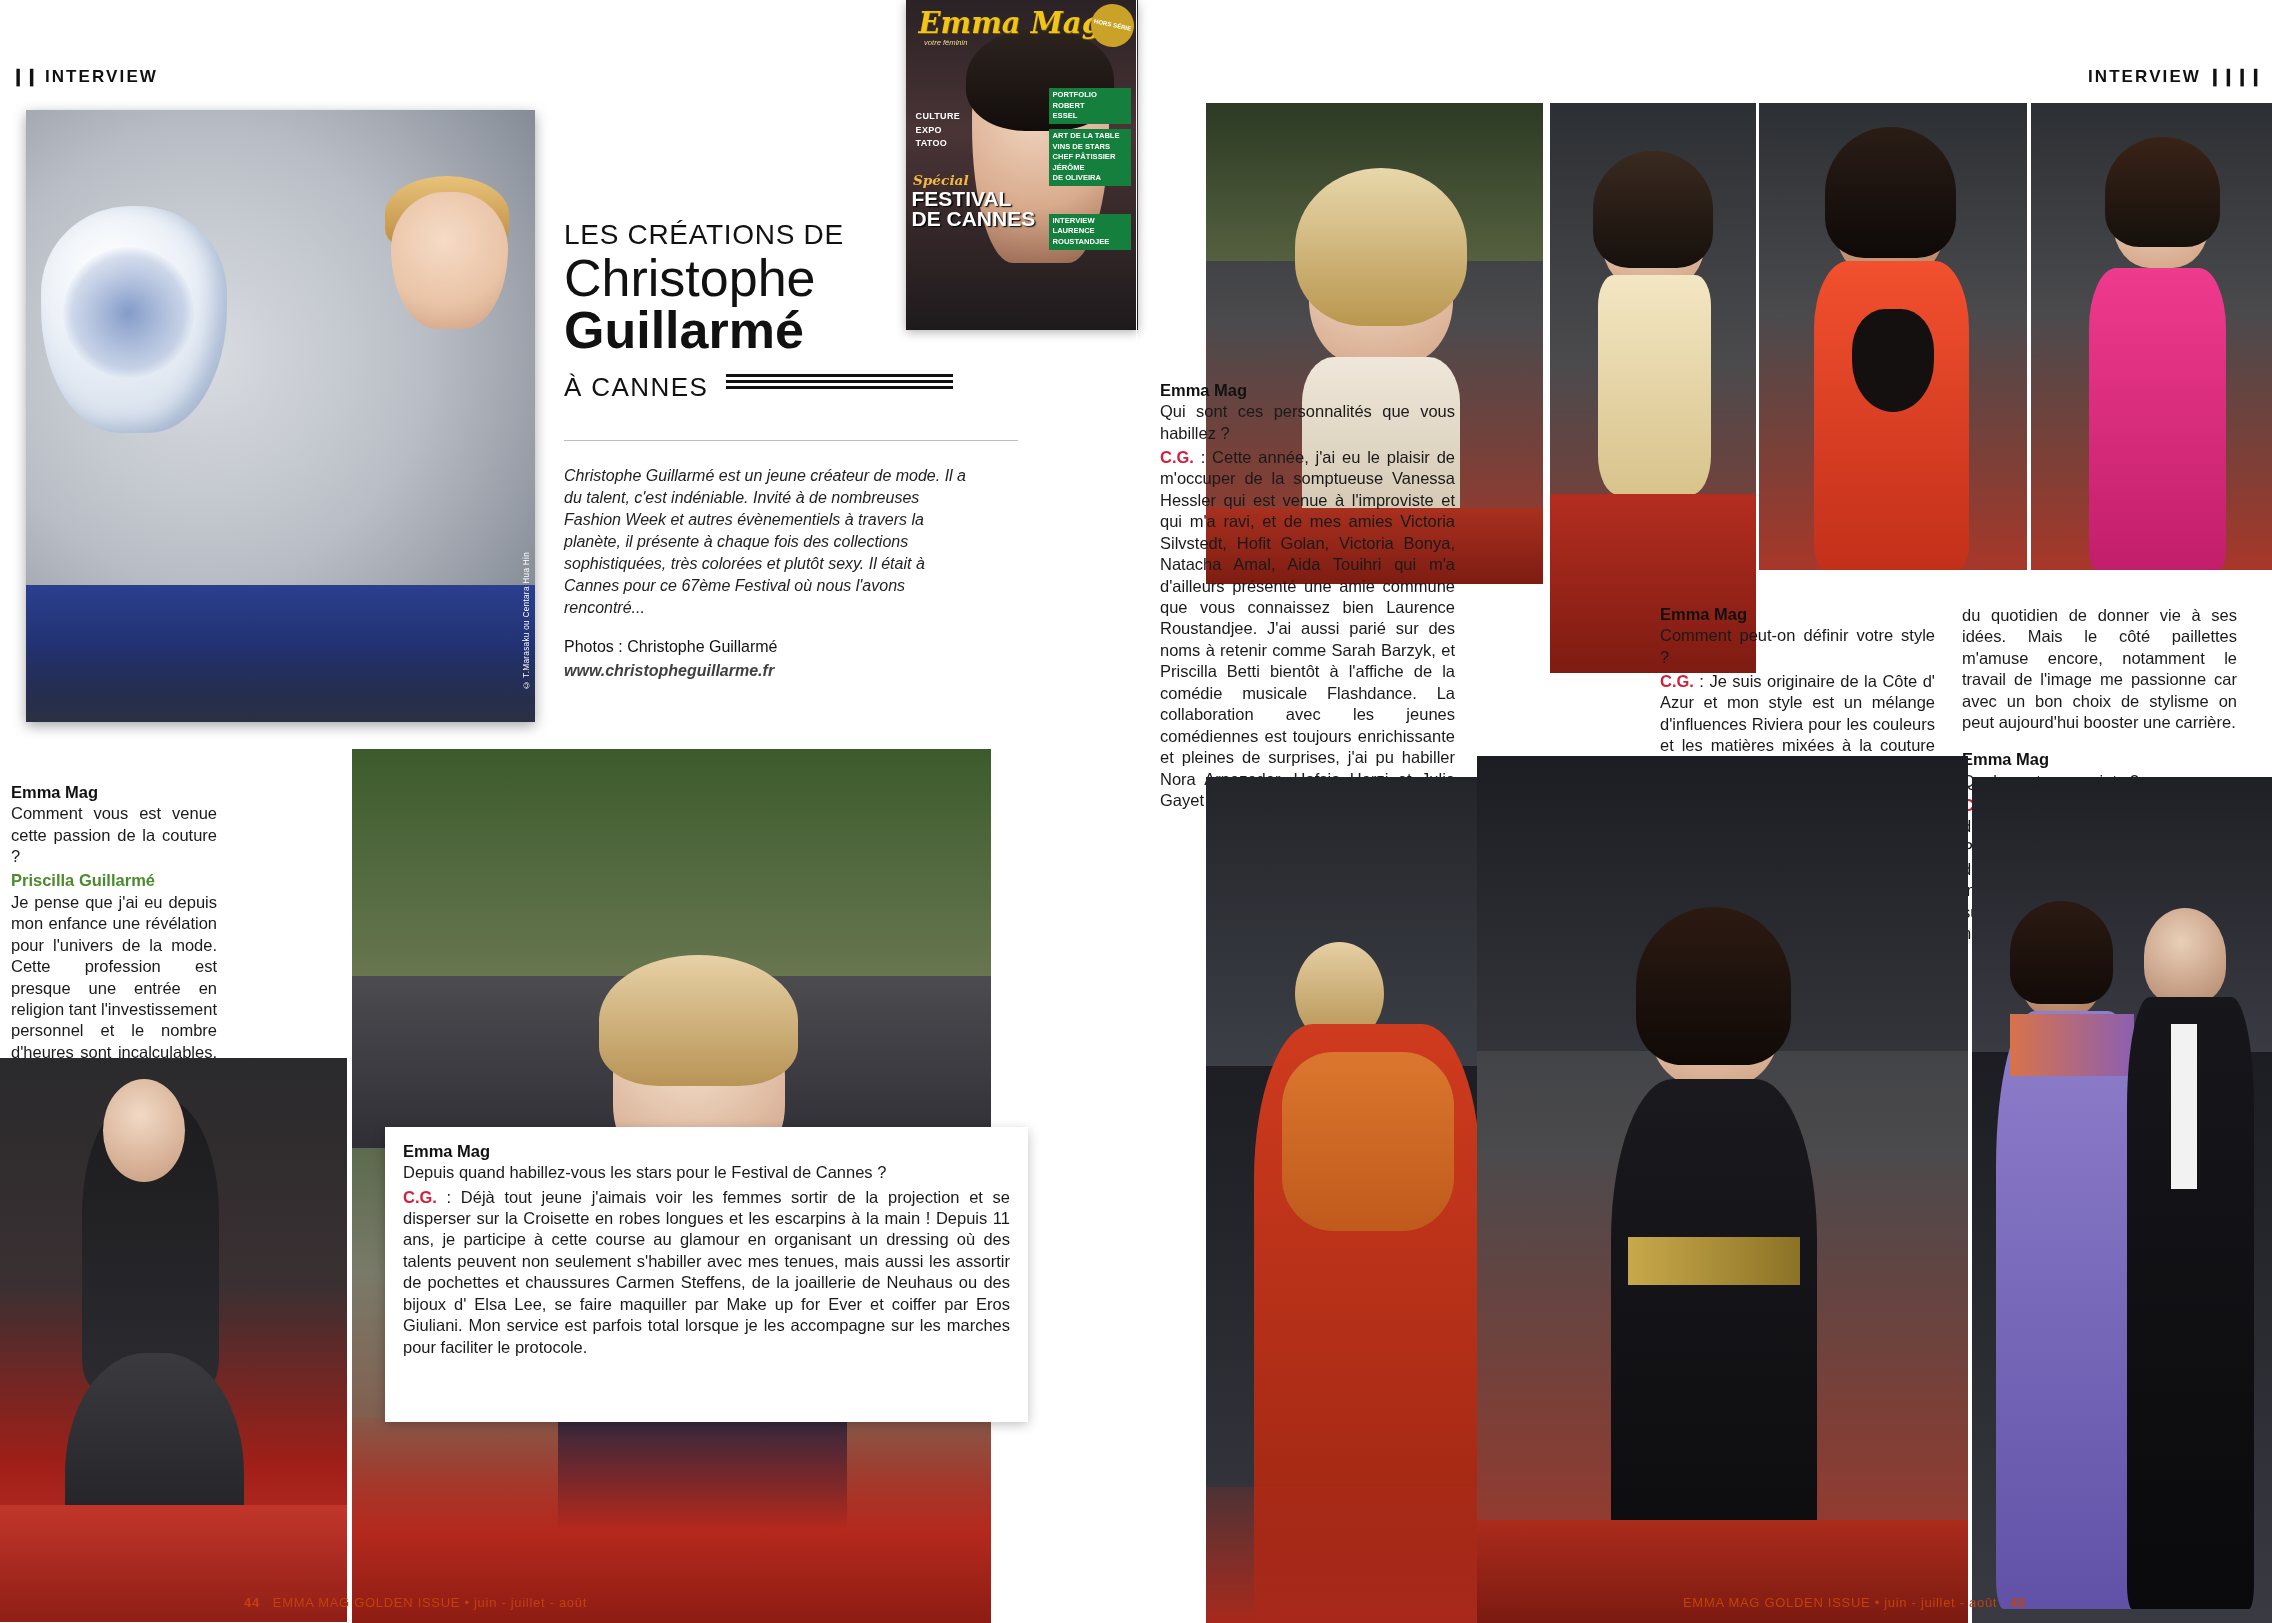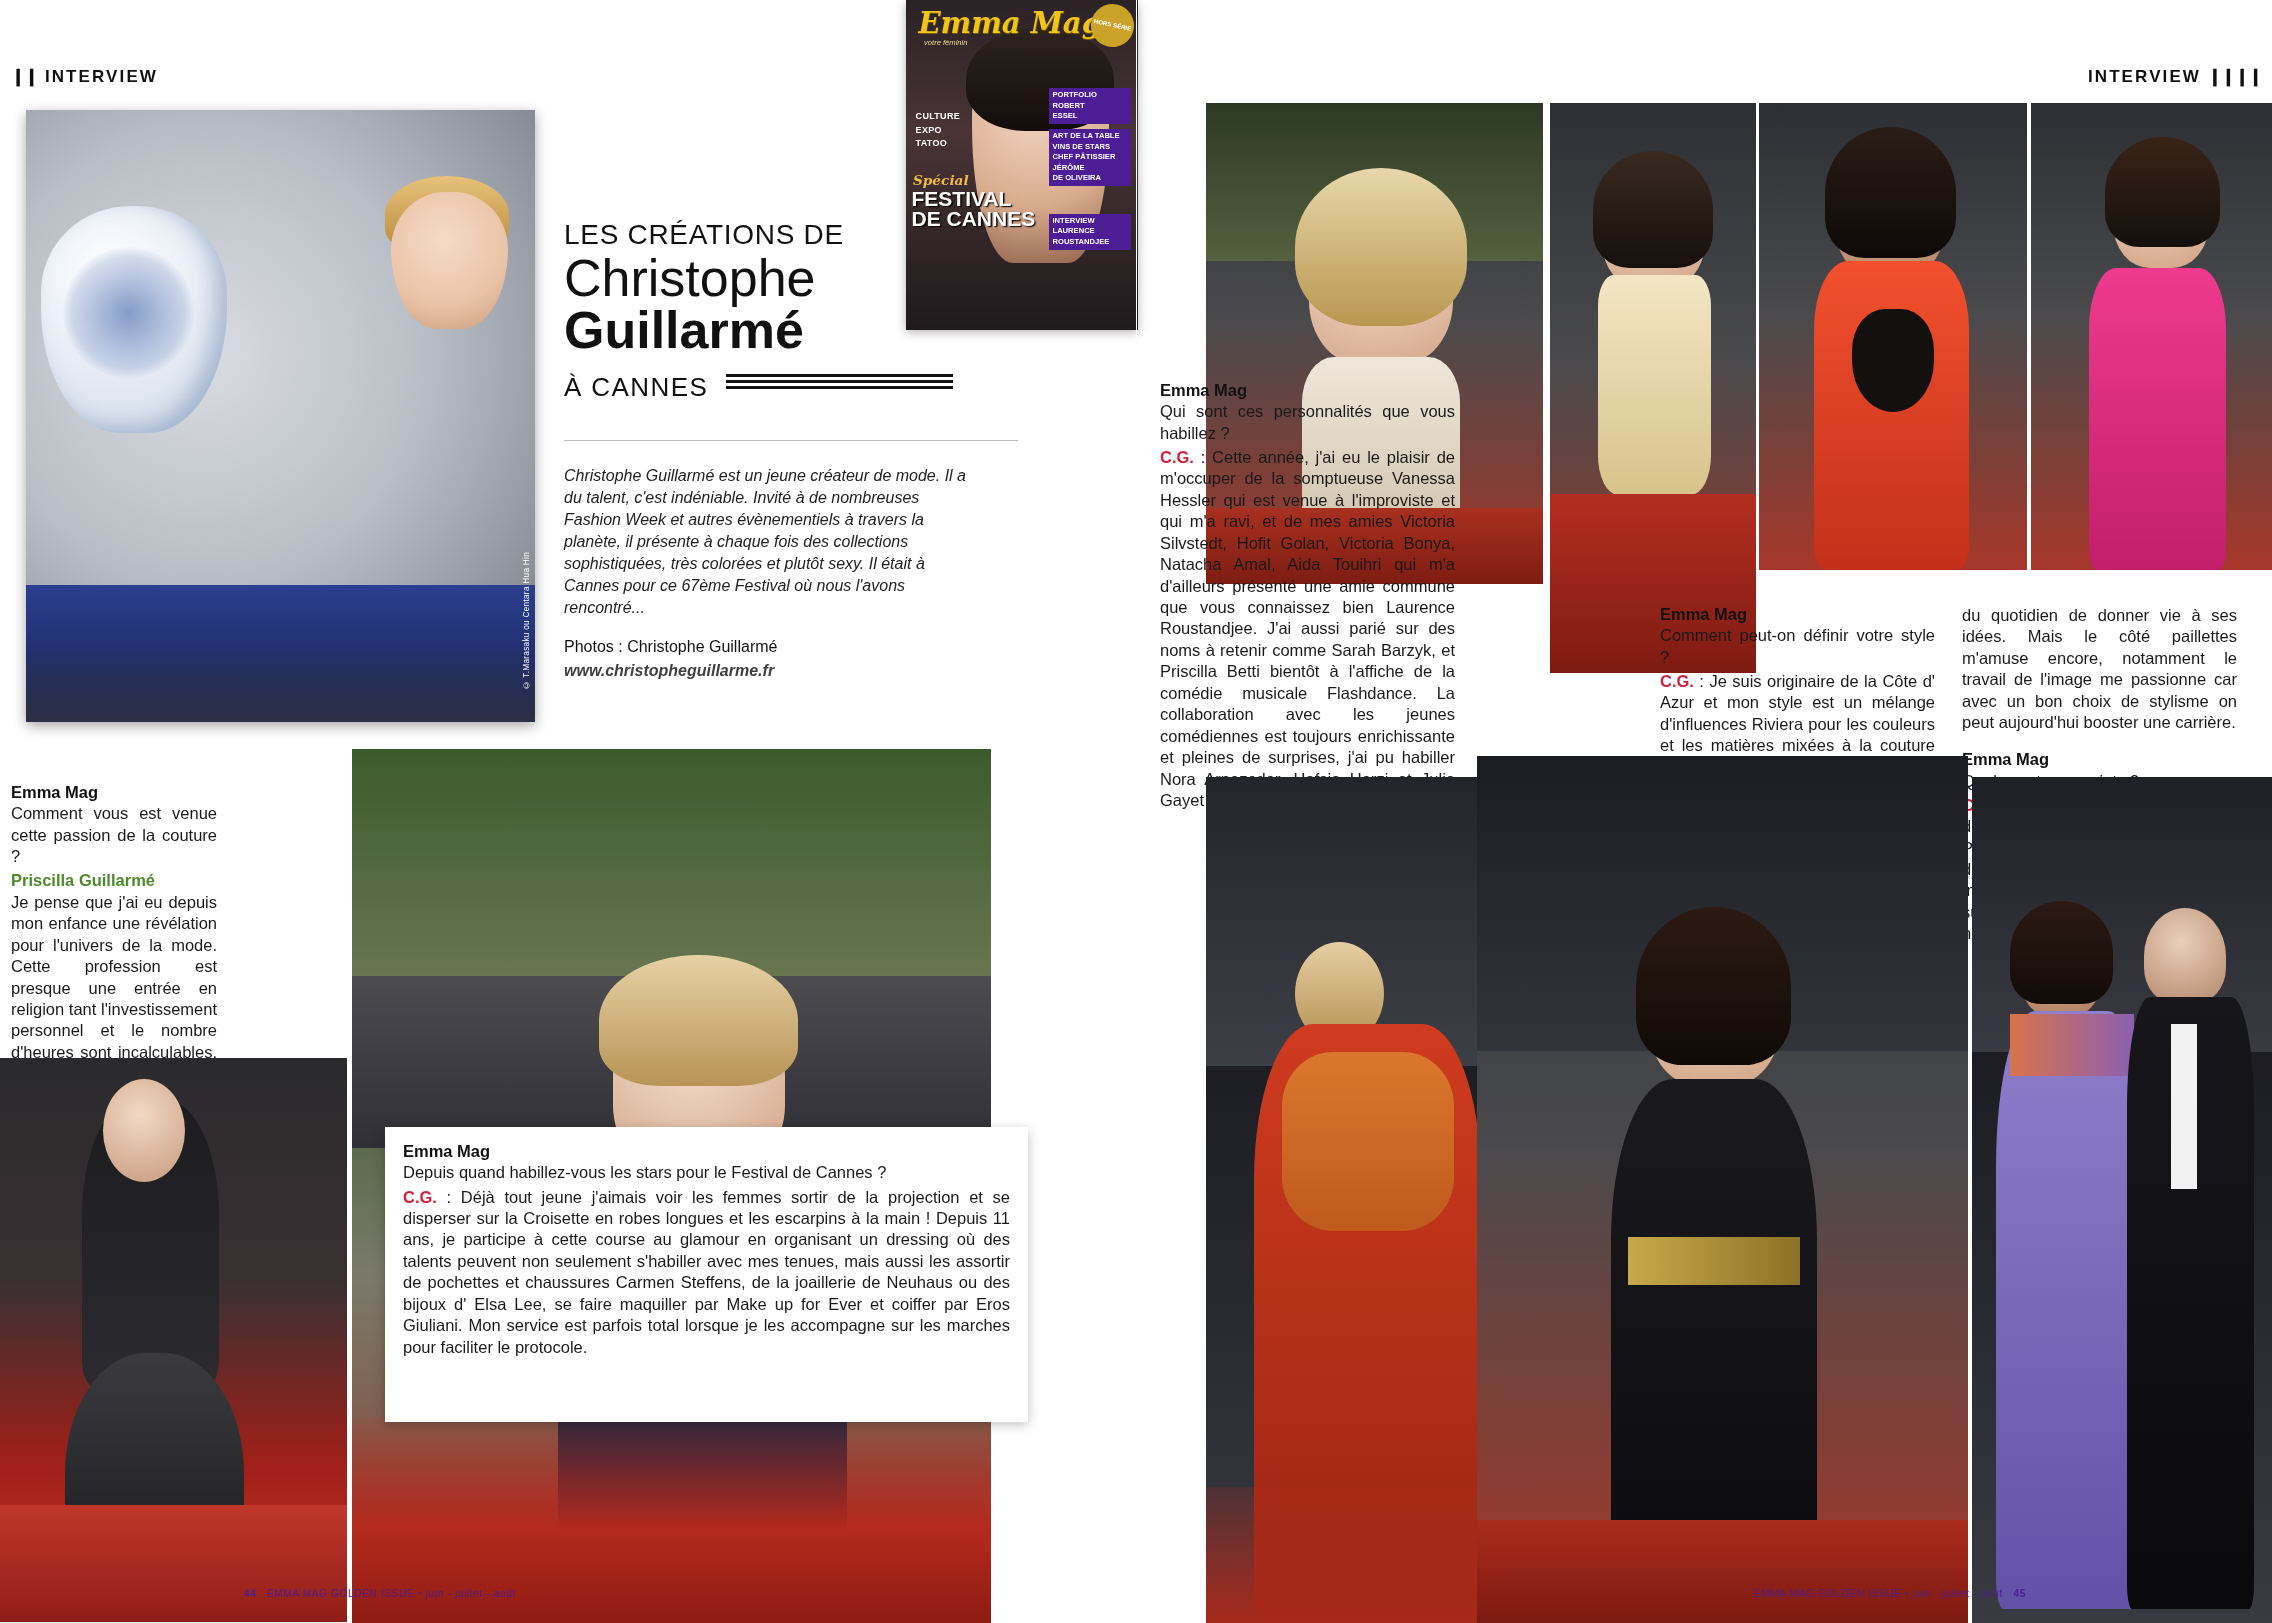--- a/index.html
+++ b/index.html
@@ -10,21 +10,21 @@
     color:#1a1a1a;
     overflow:hidden;
     position:relative;
   }
   .page{position:absolute;inset:0;}
   
   .head-left{position:absolute;left:11px;top:66px;font-size:17px;letter-spacing:2.1px;font-weight:700;color:#111;}
   .head-right{position:absolute;right:11px;top:66px;font-size:17px;letter-spacing:2.1px;font-weight:700;color:#111;text-align:right;}
   .bars{letter-spacing:-0.7px;color:#111;font-weight:700;}
   
-  .footer{position:absolute;bottom:24px;font-size:10px;letter-spacing:0.7px;color:#4c1d95;}
+  .footer{position:absolute;bottom:13px;font-size:13px;letter-spacing:0.7px;color:#c2410c;}
   .footer .num{font-weight:700;}
   .foot-left{left:244px;}
   .foot-right{right:247px;}
   .divider{position:absolute;left:1136px;top:0;bottom:0;width:0.7px;background:#ffffff;}
   
   .photo{position:absolute;overflow:hidden;background:#6b6b6b;}
   .photo .sky{position:absolute;inset:0;}
   .shadowed{box-shadow:0 4.1px 12.4px rgba(0,0,0,.35);}
   
   .qlabel{font-weight:700;font-size:16.5px;color:#111;margin-bottom:1.4px;}
@@ -42,21 +42,21 @@
   .intro{font-style:italic;font-size:16px;line-height:1.38;color:#222;}
   .photos-by{font-size:16px;color:#111;margin-top:18px;}
   .url{font-style:italic;font-weight:700;font-size:16px;color:#404040;margin-top:6.9px;}
   .title-rule{position:absolute;height:1.4px;background:#bdbdbd;}
   
   .cover{position:absolute;left:906px;top:0;width:232px;height:330px;background:#1d1d1d;overflow:hidden;box-shadow:0 2.7px 9.6px rgba(0,0,0,.3);}
   .cover .logo{position:absolute;left:12.4px;top:5.5px;font-family:"DejaVu Serif",serif;font-style:italic;font-weight:700;font-size:29px;color:#f0c419;text-shadow:0.7px 0.7px 0 #7a5c00;}
   .cover .sub{position:absolute;left:18px;top:38px;font-size:7.6px;color:#f2d98a;font-style:italic;}
   .cover .clist{position:absolute;left:9.6px;top:110px;font-size:9px;font-weight:700;color:#fff;line-height:1.5;letter-spacing:0.3px;}
   .cover .rlist{position:absolute;right:6.9px;top:88px;width:82px;font-size:7.6px;font-weight:700;color:#fff;line-height:1.4;text-align:left;}
-  .cover .rband{background:#4c1d95;padding:2.1px 3.4px;margin-bottom:4.8px;}
+  .cover .rband{background:#15803d;padding:2.1px 3.4px;margin-bottom:4.8px;}
   .cover .special{position:absolute;left:6.9px;top:172px;color:#f4b942;font-family:"DejaVu Serif",serif;font-style:italic;font-weight:700;font-size:13.7px;}
   .cover .fest{position:absolute;left:5.5px;top:189px;color:#fff;font-weight:700;font-size:21px;line-height:.95;text-shadow:1.4px 1.4px 1.4px #000;}
   .cover .corner{position:absolute;right:4.1px;top:4.1px;width:43px;height:43px;border-radius:50%;background:#c9a227;color:#fff;font-size:6.2px;font-weight:700;display:flex;align-items:center;justify-content:center;text-align:center;line-height:1.1;transform:rotate(12deg);}
   .credit-v{position:absolute;font-size:8.2px;color:#fff;writing-mode:vertical-rl;transform:rotate(180deg);letter-spacing:0.3px;}
   .fill-carpet{background:linear-gradient(180deg,#2a2a2c 0%,#3a3032 40%,#a01f18 72%,#c8392b 100%);}
   .fill-green{background:linear-gradient(180deg,#24401f 0%,#3a5a2c 30%,#7a7a6a 60%,#8b3a2a 100%);}
   .fill-crowd{background:linear-gradient(180deg,#2c2f33 0%,#4a4a4d 45%,#7a4038 75%,#a8372a 100%);}
   .fill-studio{background:radial-gradient(circle at 35% 40%,#d9dce1 0%,#b9bec6 45%,#6f7580 100%);}
   .fill-night{background:linear-gradient(180deg,#101015 0%,#23232a 50%,#3a3a42 100%);}
   .vase{position:absolute;left:15px;top:96px;width:186px;height:227px;border-radius:48% 48% 42% 42%/38% 38% 55% 55%;background:radial-gradient(circle at 38% 30%,#ffffff 0%,#e8eef6 45%,#cdd8e6 100%);box-shadow:inset -12.4px -6.9px 20.6px rgba(80,110,160,.35);}

